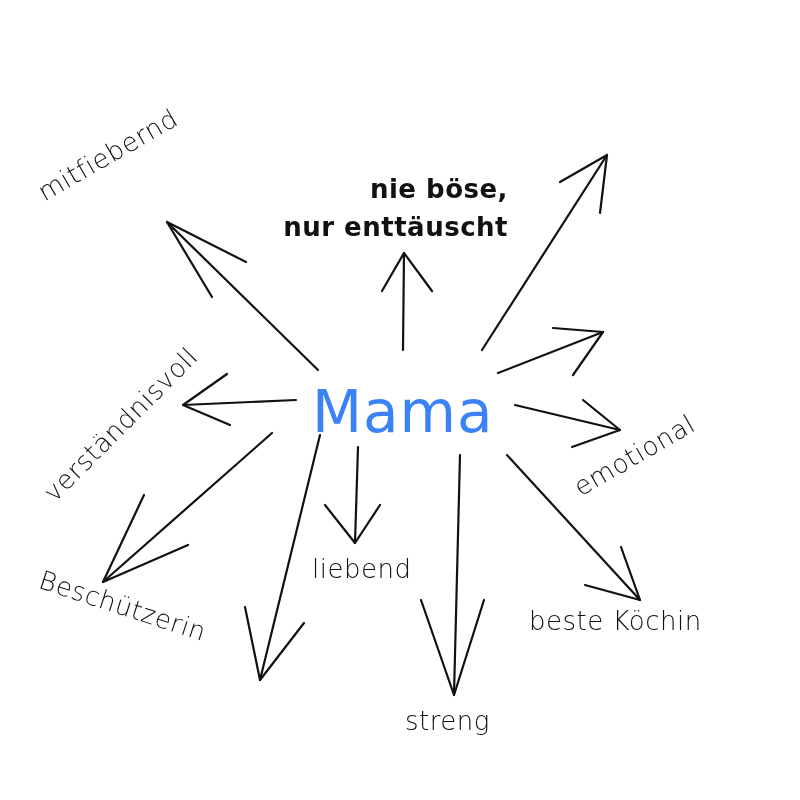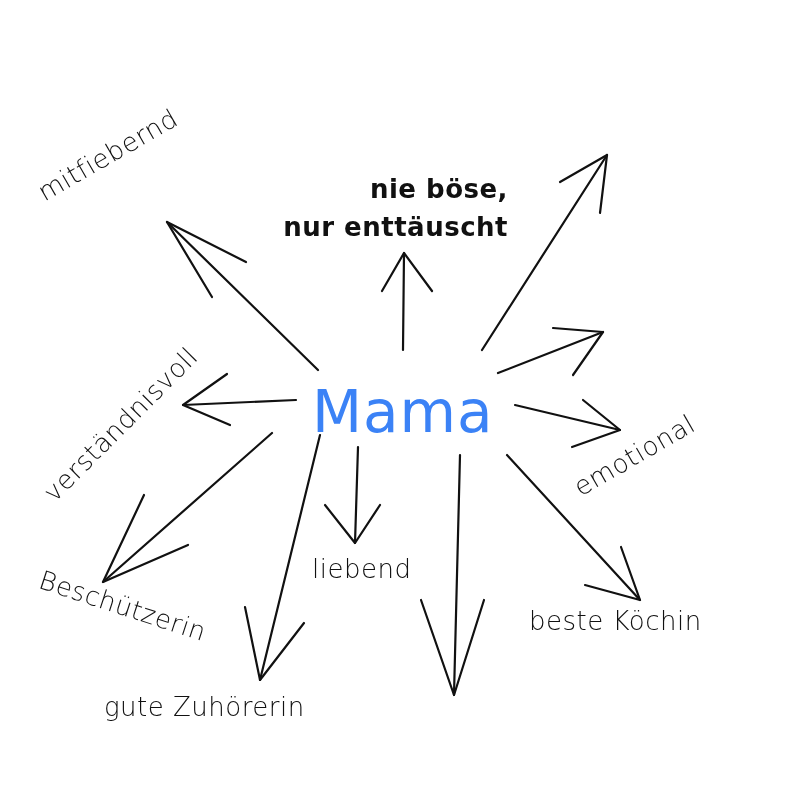--- a/index.html
+++ b/index.html
@@ -127,18 +127,18 @@
   </div>
 
   <div class="label" style="left:302px; top:550px;margin-left:10px;">
     <span>liebend</span>
   </div>
 
   <div class="label" style="left:529px; top:602px;">
     <span>beste Köchin</span>
   </div>
 
-  <div class="label" style="left:104px; top:688px;">
-    <span>gute Zuhörerin</span>
+
+  <div class="label" style="left:405px; top:702px;">
+    <span>streng</span>
   </div>
-
 
 </div>
 
 </body></html>

